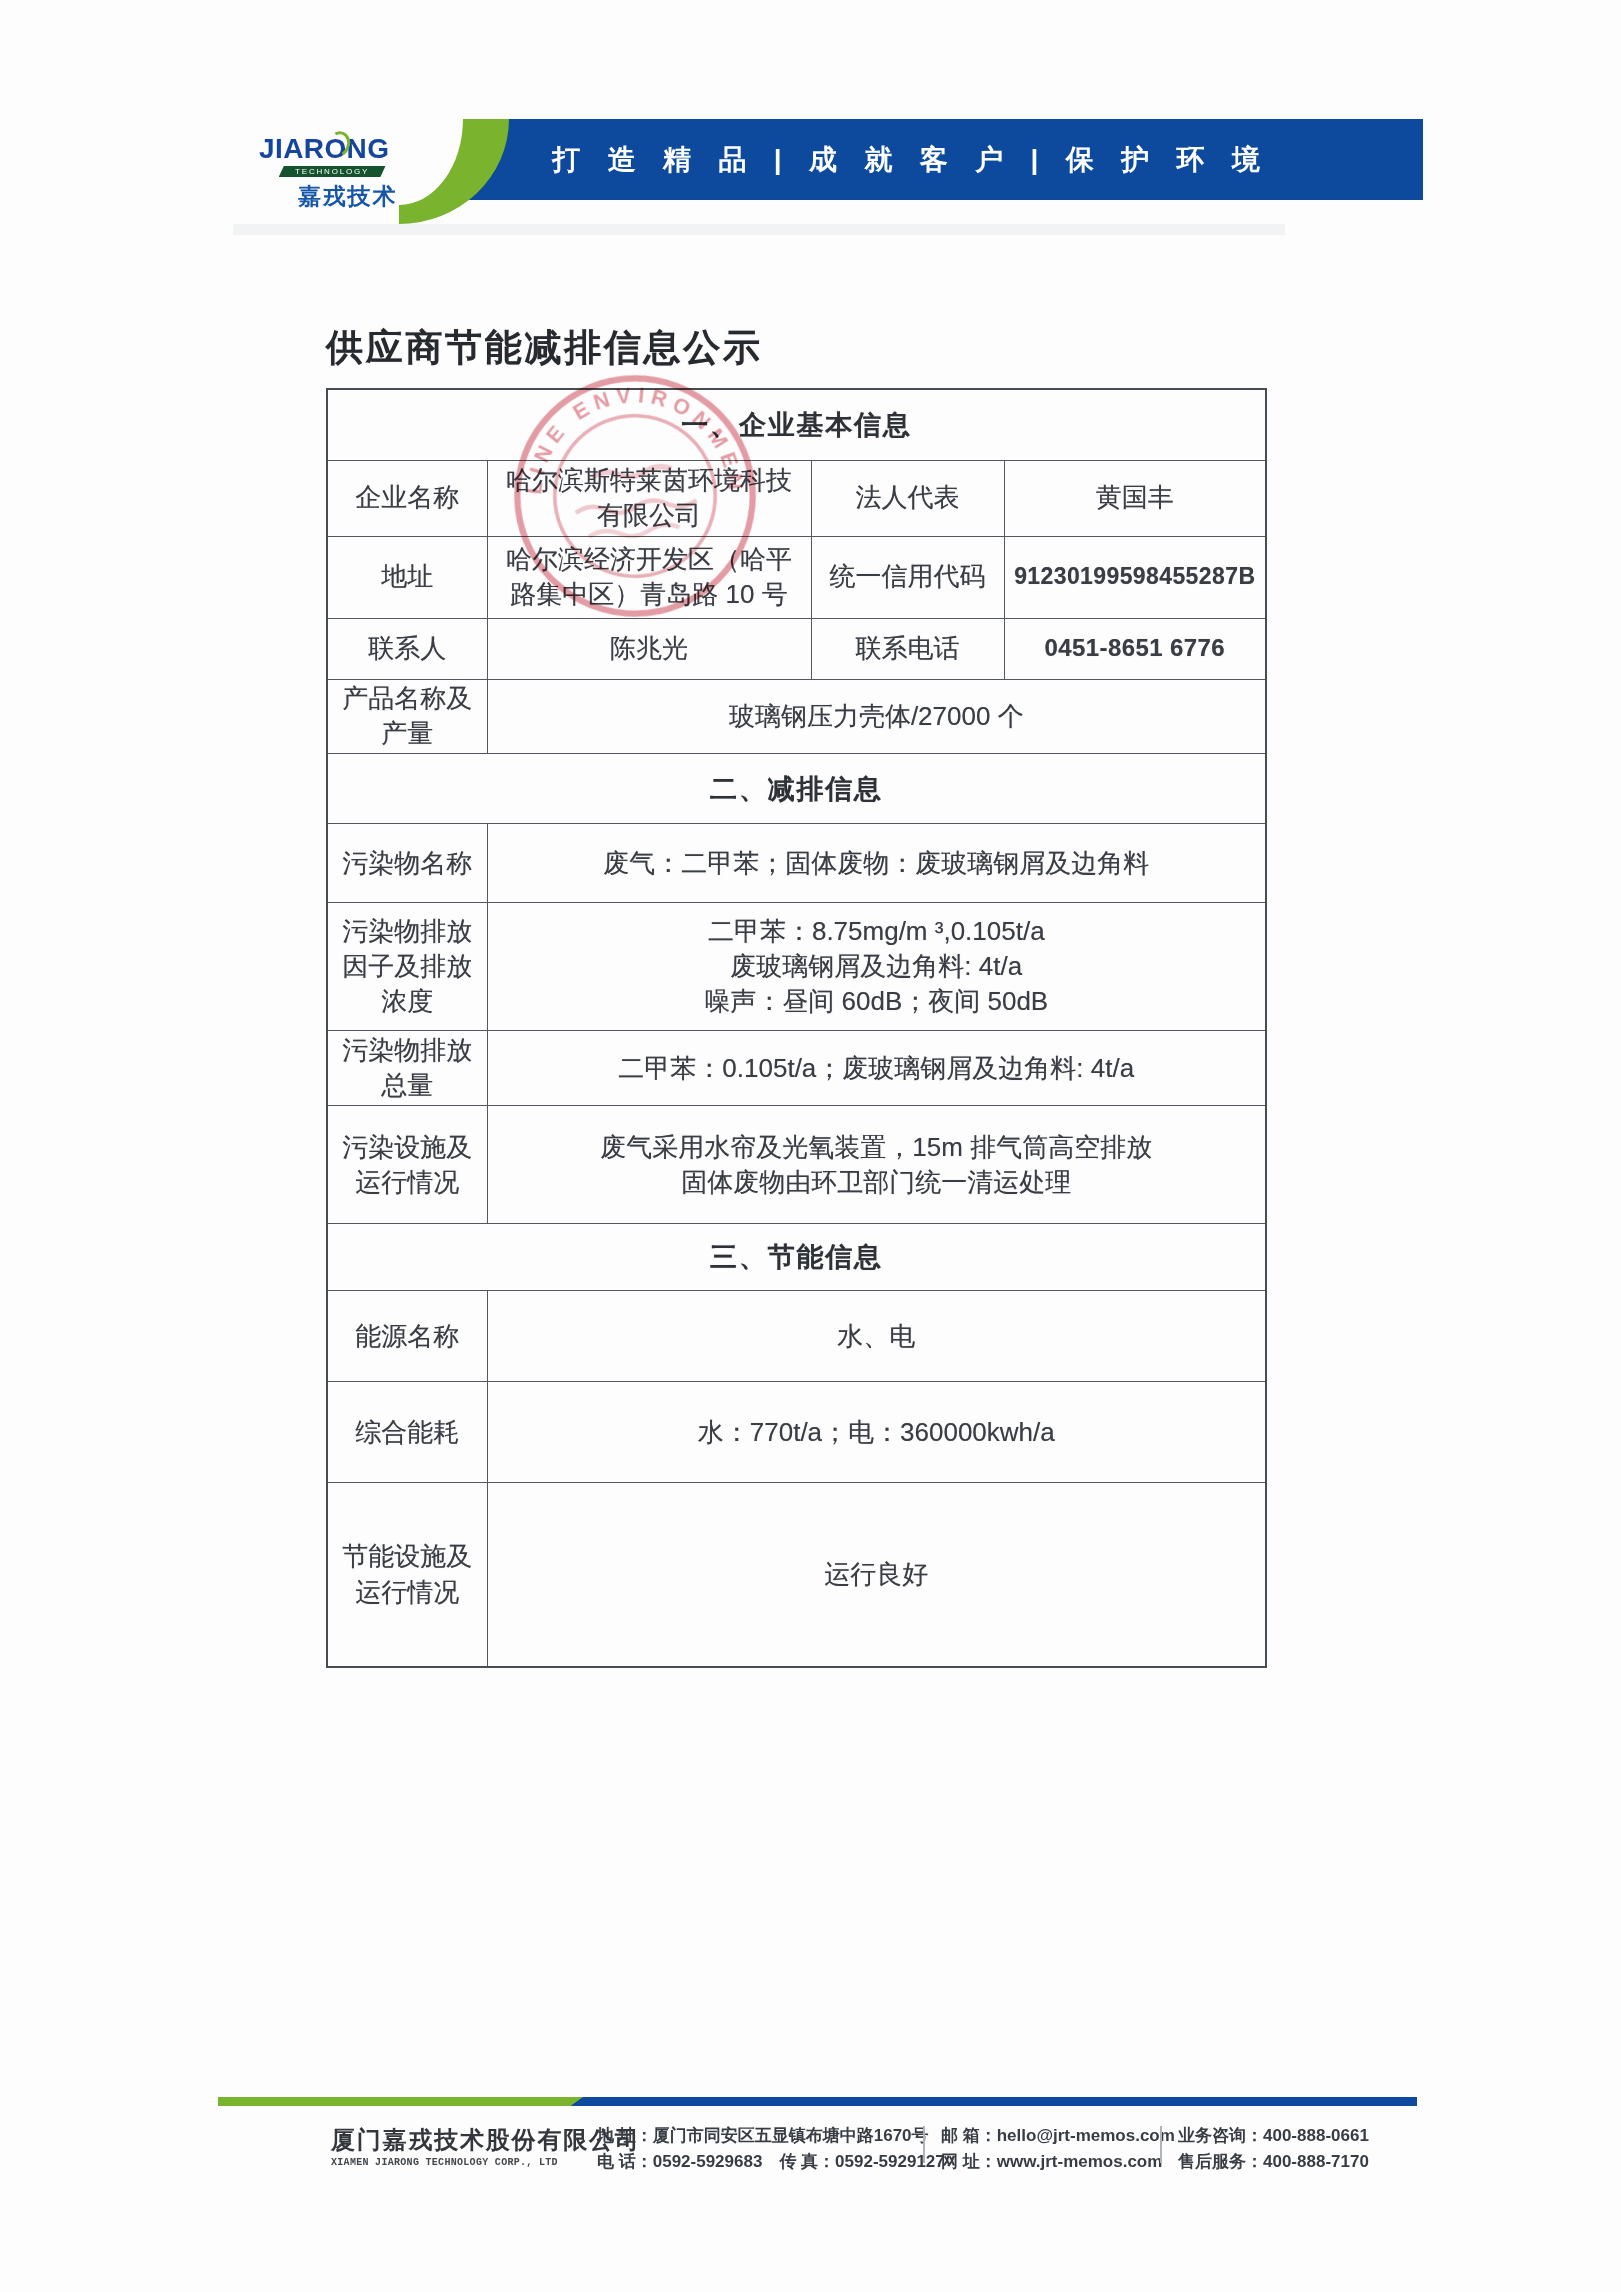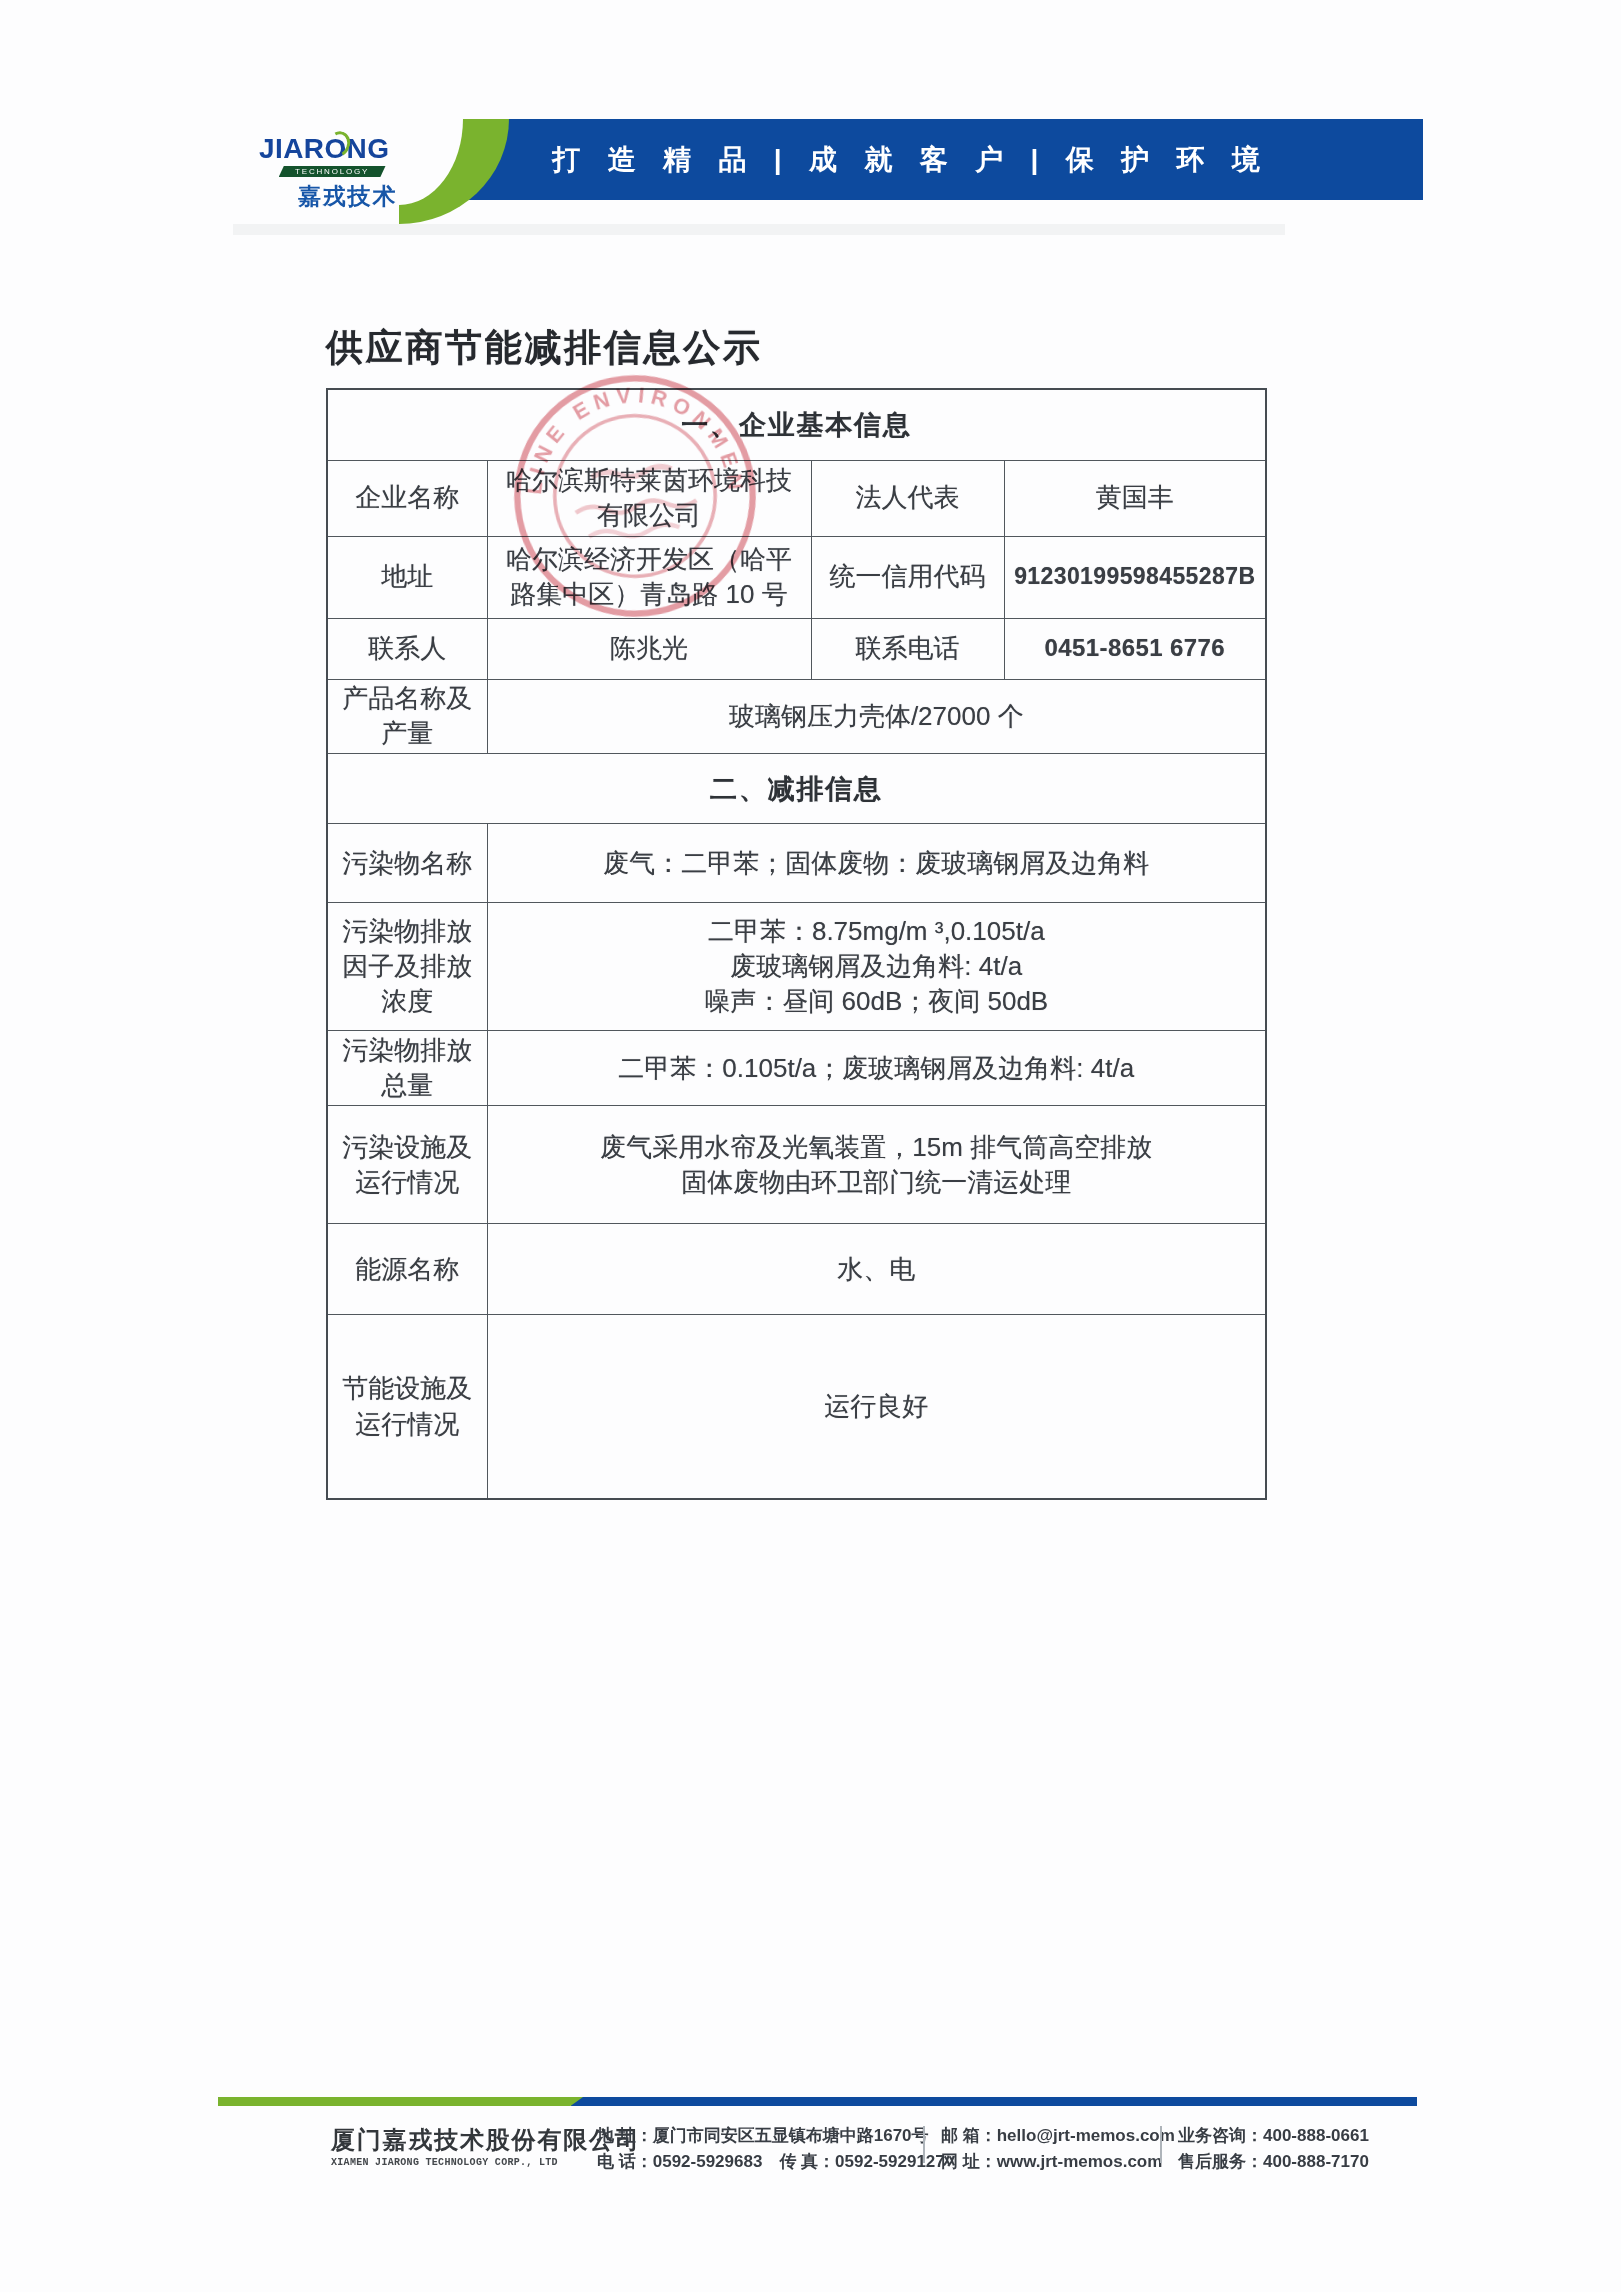--- a/index.html
+++ b/index.html
@@ -159,23 +159,30 @@
       <tr style="height:118px">
         <td>
           <span class="cell-line">污染设施及</span>
           <span class="cell-line">运行情况</span>
         </td>
         <td colspan="3" class="val-left val-top">
           <span class="cell-line">废气采用水帘及光氧装置，15m 排气筒高空排放</span>
           <span class="cell-line">固体废物由环卫部门统一清运处理</span>
         </td>
       </tr>
+      <tr style="height:67px">
+        <td colspan="4" class="sec">三、节能信息</td>
+      </tr>
       <tr style="height:91px">
         <td>能源名称</td>
         <td colspan="3">水、电</td>
+      </tr>
+      <tr style="height:101px">
+        <td>综合能耗</td>
+        <td colspan="3">水：770t/a；电：360000kwh/a</td>
       </tr>
       <tr style="height:184px">
         <td>
           <span class="cell-line">节能设施及</span>
           <span class="cell-line">运行情况</span>
         </td>
         <td colspan="3">运行良好</td>
       </tr>
     </tbody>
       </table>

